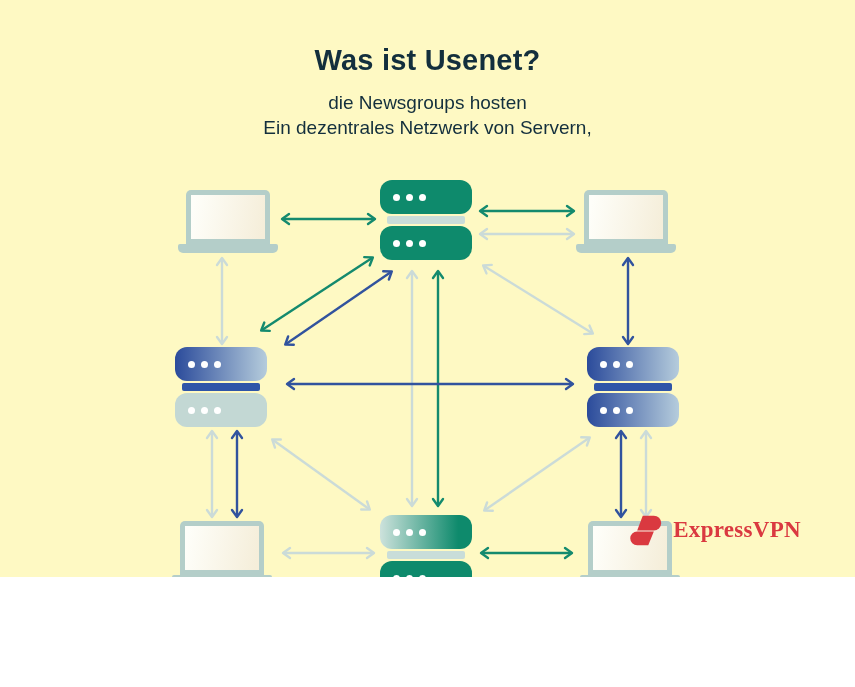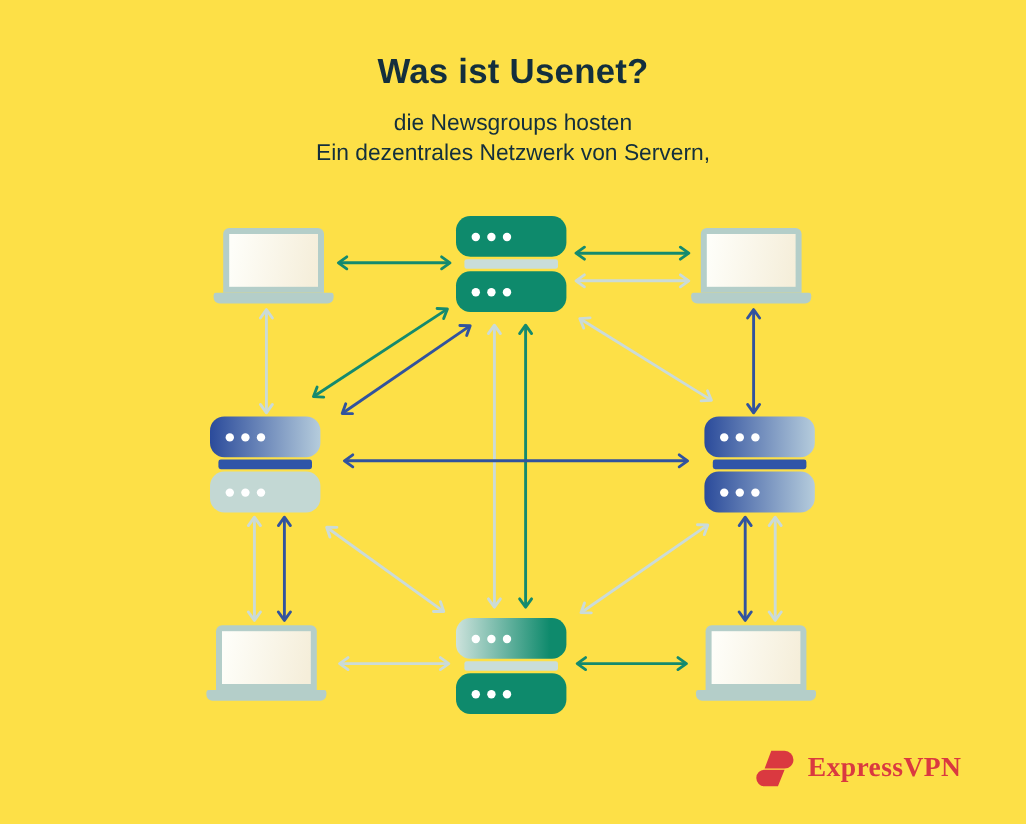--- a/index.html
+++ b/index.html
@@ -1,17 +1,17 @@
 <!DOCTYPE html>
 <html><head>
 <meta charset="utf-8">
 <style>
   html,body{margin:0;padding:0;background:#fff;}
   .canvas{
-    position:relative;width:855px;height:687px;background:#fde047;
+    position:relative;width:855px;height:577px;background:#fef9c3;
     font-family:"Liberation Sans",sans-serif;overflow:hidden;
   }
   .header{position:absolute;top:44px;left:0;right:0;text-align:center;color:#132f3d;}
   .title{font-size:29px;font-weight:600;letter-spacing:.2px;margin:0;}
   .subtitle{font-size:19px;font-weight:400;line-height:25px;margin-top:13px;}
   .diagram{position:absolute;left:0;top:0;width:855px;height:687px;}
   #arrows{position:absolute;left:0;top:0;}
   
   .laptop{position:absolute;width:100px;height:63px;display:flex;flex-direction:column;align-items:center;}
   .lid{width:84px;height:54px;border-radius:5px 5px 0 0;padding:5px;box-sizing:border-box;}

